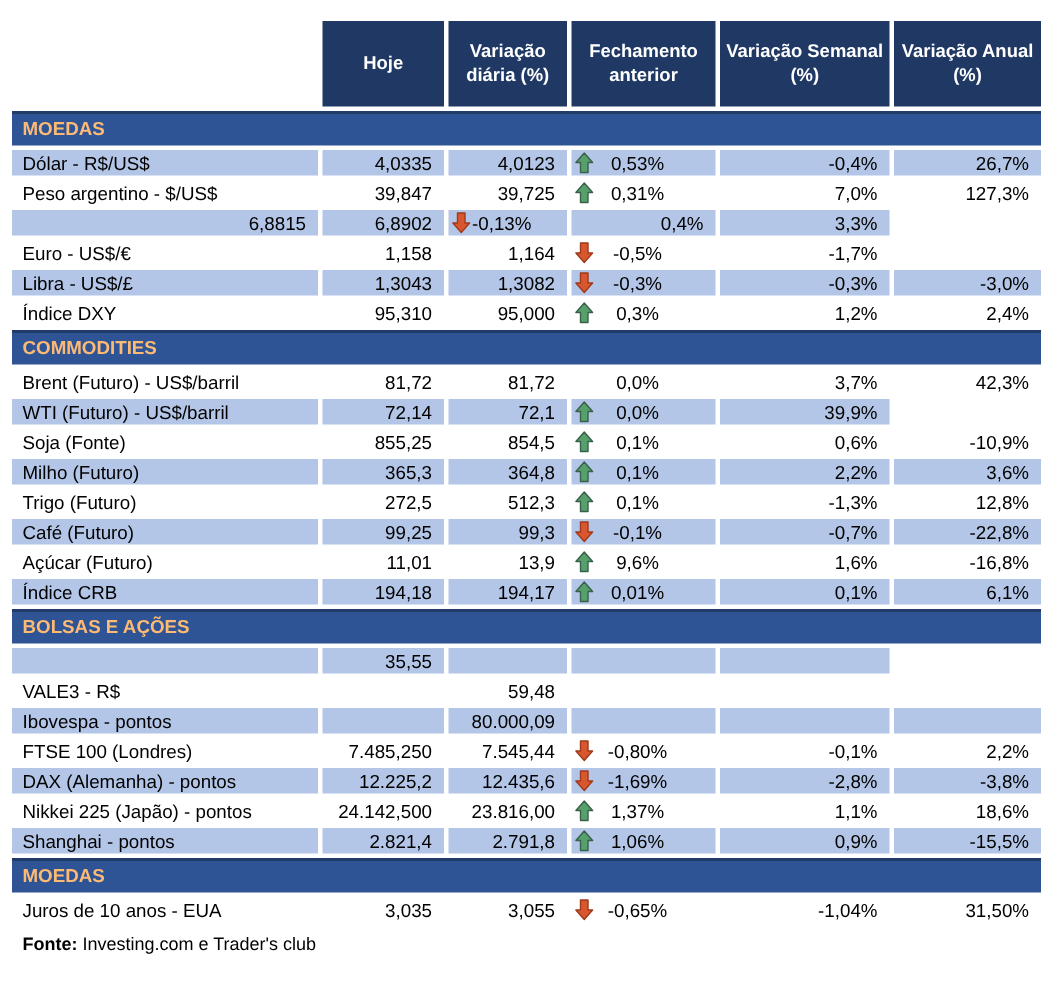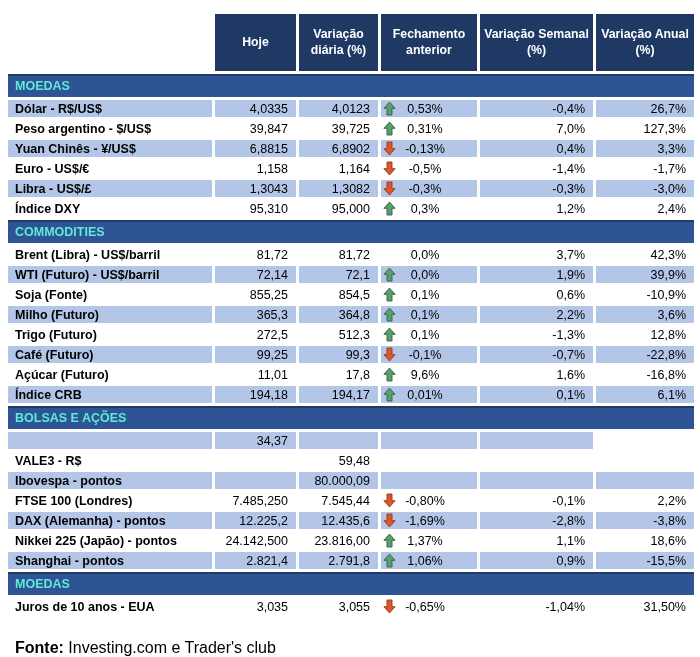--- a/index.html
+++ b/index.html
@@ -29,40 +29,40 @@
     height:57px;background:var(--header-bg);color:var(--header-text);
     font-weight:bold;font-size:12.3px;line-height:1.3;
     display:flex;align-items:center;justify-content:center;
     text-align:center;padding:0 3px;
   }
   .header-row .corner{height:57px;background:transparent;}
   
   .bar{
     width:686px;height:23px;background:var(--section-bg);
     border-top:2px solid var(--section-border);
-    color:#5eead4;font-weight:bold;font-size:12.5px;line-height:21px;
+    color:#fdba74;font-weight:bold;font-size:12.5px;line-height:21px;
     padding-left:7px;margin-bottom:3px;
   }
   
   .row{margin-bottom:3px;}
   .cell{
     height:17px;font-size:12.5px;
     display:flex;align-items:center;background:transparent;
   }
   .row.shaded .cell{background:var(--stripe);}
-  .cell.label{padding-left:7px;font-weight:bold;}
+  .cell.label{padding-left:7px;}
   .cell.num{justify-content:flex-end;padding-right:8px;}
   .cell.daily{position:relative;justify-content:center;padding-right:8px;}
   .arrow{
     position:absolute;left:1px;top:50%;transform:translateY(-50%);
     width:14px;height:16px;display:flex;align-items:center;justify-content:center;
   }
   .arrow svg{display:block;}
   
-  .footer{margin-top:24px;padding-left:7px;font-size:16px;}
+  .footer{margin-top:7px;padding-left:7px;font-size:12px;}
   .footer .bold{font-weight:bold;}
 </style>
 </head>
 <body>
 
 <div class="report">
 
   <div class="grid header-row">
     <div class="corner"></div>
     <div class="hcell">Hoje</div>
@@ -98,21 +98,20 @@
             <svg width="13" height="15" viewBox="0 0 14 16">
               <path d="M7 1 L13 7.8 L9.7 7.8 L9.7 15 L4.3 15 L4.3 7.8 L1 7.8 Z" fill="#55A06B" stroke="#3A604B" stroke-width="1" stroke-linejoin="round"></path>
             </svg>
           </span>
           <span>0,31%</span>
         </div>
         <div class="cell num">7,0%</div>
         <div class="cell num">127,3%</div>
       </div>
       <div class="grid row shaded">
-        <div class="cell label">Yuan Chinês - ¥/US$</div>
         <div class="cell num">6,8815</div>
         <div class="cell num">6,8902</div>
         <div class="cell daily">
           <span class="arrow">
             <svg width="13" height="15" viewBox="0 0 14 16">
               <path d="M7 15 L1 8.2 L4.3 8.2 L4.3 1 L9.7 1 L9.7 8.2 L13 8.2 Z" fill="#D9572E" stroke="#9E3A1B" stroke-width="1" stroke-linejoin="round"></path>
             </svg>
           </span>
           <span>-0,13%</span>
         </div>
@@ -124,21 +123,20 @@
         <div class="cell num">1,158</div>
         <div class="cell num">1,164</div>
         <div class="cell daily">
           <span class="arrow">
             <svg width="13" height="15" viewBox="0 0 14 16">
               <path d="M7 15 L1 8.2 L4.3 8.2 L4.3 1 L9.7 1 L9.7 8.2 L13 8.2 Z" fill="#D9572E" stroke="#9E3A1B" stroke-width="1" stroke-linejoin="round"></path>
             </svg>
           </span>
           <span>-0,5%</span>
         </div>
-        <div class="cell num">-1,4%</div>
         <div class="cell num">-1,7%</div>
       </div>
       <div class="grid row shaded">
         <div class="cell label">Libra - US$/£</div>
         <div class="cell num">1,3043</div>
         <div class="cell num">1,3082</div>
         <div class="cell daily">
           <span class="arrow">
             <svg width="13" height="15" viewBox="0 0 14 16">
               <path d="M7 15 L1 8.2 L4.3 8.2 L4.3 1 L9.7 1 L9.7 8.2 L13 8.2 Z" fill="#D9572E" stroke="#9E3A1B" stroke-width="1" stroke-linejoin="round"></path>
@@ -159,42 +157,41 @@
               <path d="M7 1 L13 7.8 L9.7 7.8 L9.7 15 L4.3 15 L4.3 7.8 L1 7.8 Z" fill="#55A06B" stroke="#3A604B" stroke-width="1" stroke-linejoin="round"></path>
             </svg>
           </span>
           <span>0,3%</span>
         </div>
         <div class="cell num">1,2%</div>
         <div class="cell num">2,4%</div>
       </div>
       <div class="bar">COMMODITIES</div>
       <div class="grid row">
-        <div class="cell label">Brent (Libra) - US$/barril</div>
+        <div class="cell label">Brent (Futuro) - US$/barril</div>
         <div class="cell num">81,72</div>
         <div class="cell num">81,72</div>
         <div class="cell daily">
           <span>0,0%</span>
         </div>
         <div class="cell num">3,7%</div>
         <div class="cell num">42,3%</div>
       </div>
       <div class="grid row shaded">
         <div class="cell label">WTI (Futuro) - US$/barril</div>
         <div class="cell num">72,14</div>
         <div class="cell num">72,1</div>
         <div class="cell daily">
           <span class="arrow">
             <svg width="13" height="15" viewBox="0 0 14 16">
               <path d="M7 1 L13 7.8 L9.7 7.8 L9.7 15 L4.3 15 L4.3 7.8 L1 7.8 Z" fill="#55A06B" stroke="#3A604B" stroke-width="1" stroke-linejoin="round"></path>
             </svg>
           </span>
           <span>0,0%</span>
         </div>
-        <div class="cell num">1,9%</div>
         <div class="cell num">39,9%</div>
       </div>
       <div class="grid row">
         <div class="cell label">Soja (Fonte)</div>
         <div class="cell num">855,25</div>
         <div class="cell num">854,5</div>
         <div class="cell daily">
           <span class="arrow">
             <svg width="13" height="15" viewBox="0 0 14 16">
               <path d="M7 1 L13 7.8 L9.7 7.8 L9.7 15 L4.3 15 L4.3 7.8 L1 7.8 Z" fill="#55A06B" stroke="#3A604B" stroke-width="1" stroke-linejoin="round"></path>
@@ -246,21 +243,21 @@
             </svg>
           </span>
           <span>-0,1%</span>
         </div>
         <div class="cell num">-0,7%</div>
         <div class="cell num">-22,8%</div>
       </div>
       <div class="grid row">
         <div class="cell label">Açúcar (Futuro)</div>
         <div class="cell num">11,01</div>
-        <div class="cell num">17,8</div>
+        <div class="cell num">13,9</div>
         <div class="cell daily">
           <span class="arrow">
             <svg width="13" height="15" viewBox="0 0 14 16">
               <path d="M7 1 L13 7.8 L9.7 7.8 L9.7 15 L4.3 15 L4.3 7.8 L1 7.8 Z" fill="#55A06B" stroke="#3A604B" stroke-width="1" stroke-linejoin="round"></path>
             </svg>
           </span>
           <span>9,6%</span>
         </div>
         <div class="cell num">1,6%</div>
         <div class="cell num">-16,8%</div>
@@ -276,21 +273,21 @@
             </svg>
           </span>
           <span>0,01%</span>
         </div>
         <div class="cell num">0,1%</div>
         <div class="cell num">6,1%</div>
       </div>
       <div class="bar">BOLSAS E AÇÕES</div>
       <div class="grid row shaded">
         <div class="cell num"></div>
-        <div class="cell num">34,37</div>
+        <div class="cell num">35,55</div>
         <div class="cell daily">
           <span></span>
         </div>
         <div class="cell num"></div>
         <div class="cell num"></div>
       </div>
       <div class="grid row">
         <div class="cell label">VALE3 - R$</div>
         <div class="cell num"></div>
         <div class="cell num">59,48</div>

